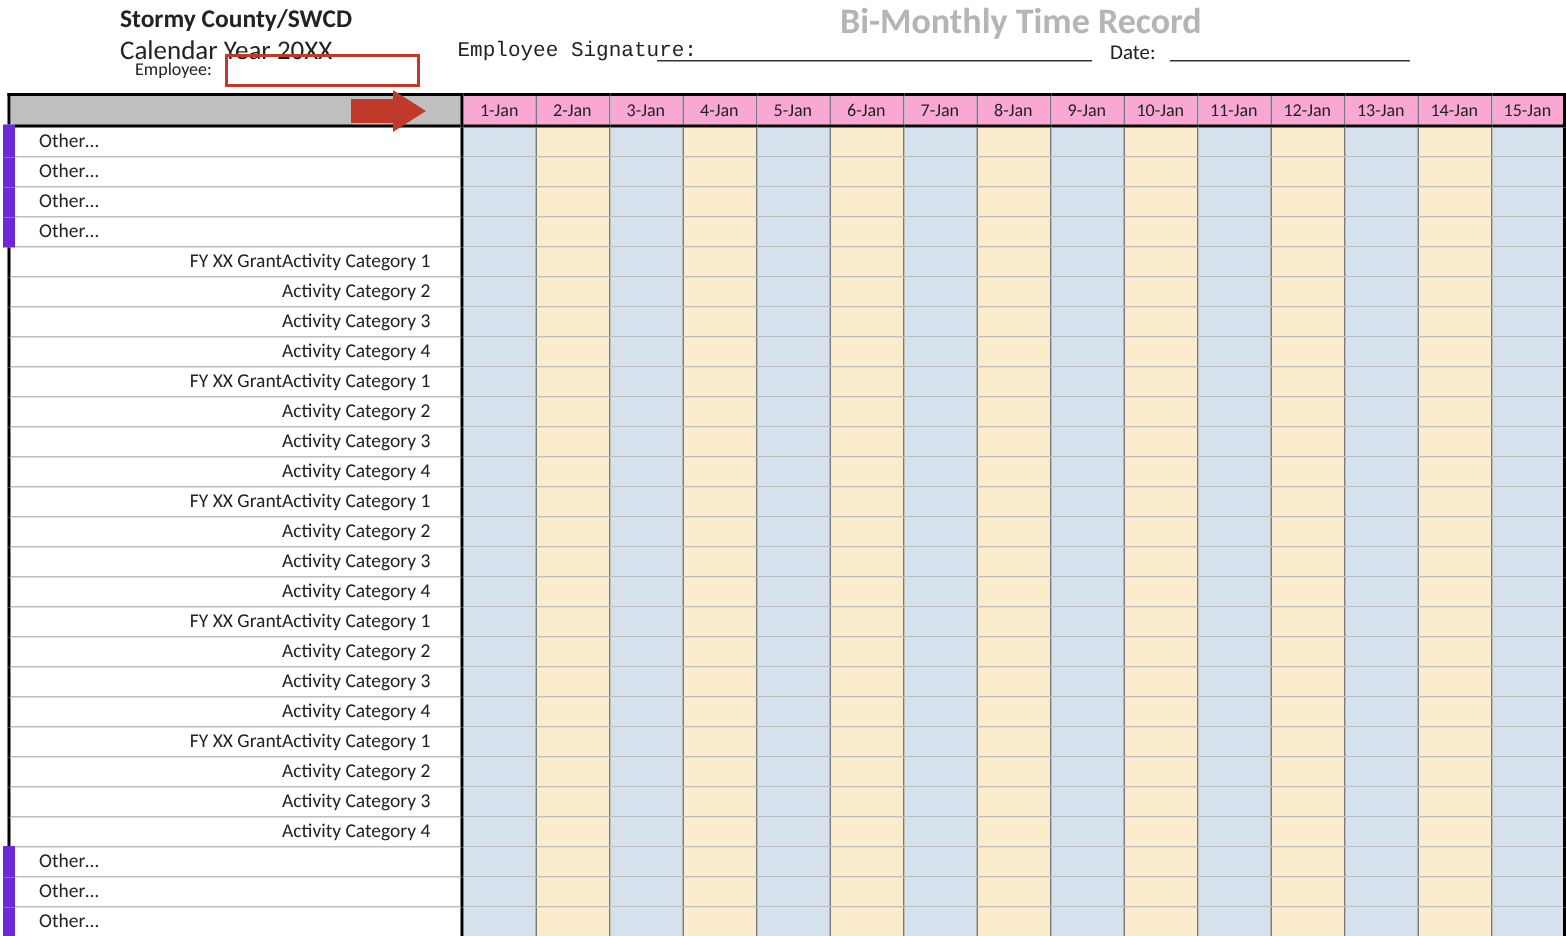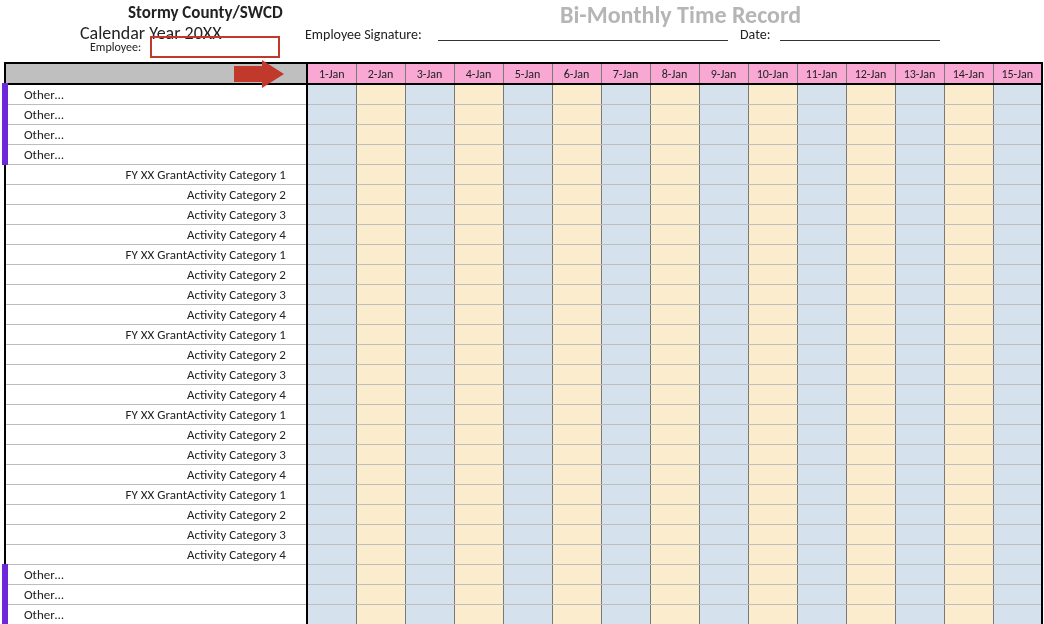--- a/index.html
+++ b/index.html
@@ -19,21 +19,20 @@
   .hdr {
     position: relative;
     height: 58px;
     padding-top: 4px;
   }
   .org {
     position: absolute;
     left: 80px; top: 2px;
     font-weight: 700;
     font-size: 17px;
-    margin-left: 48px;
   }
   .calyear {
     position: absolute;
     left: 80px; top: 22px;
     font-size: 18px;
   }
   .emp-label {
     position: absolute;
     left: 90px; top: 40px;
     font-size: 12px;
@@ -42,20 +41,21 @@
     position: absolute;
     left: 150px; top: 36px;
     width: 130px; height: 22px;
     border: 2px solid #c0392b;
     box-sizing: border-box;
   }
   .sig-label {
     position: absolute;
     left: 305px; top: 26px;
     font-size: 14px;
+    font-family: Liberation Mono, monospace;
   }
   .sig-line {
     position: absolute;
     left: 438px; top: 40px;
     width: 290px;
     border-bottom: 1px solid #333;
   }
   .date-label {
     position: absolute;
     left: 740px; top: 26px;
@@ -132,21 +132,21 @@
   tr.body td.grantcell {
     padding-left: 4px;
     border-left: 2px solid #000;
     text-align: right;
   }
   tr.body td.actcell {
     text-align: left;
   }
   tr.body td.single-other {
     padding-left: 16px;
-    border-left: 6px solid #6d28d9;
+    border-left: 8px solid #6d28d9;
     text-align: left;
   }
   tr.body td.daycell {
     border-left: 1px solid #7a7a7a;
     border-right: 1px solid #7a7a7a;
   }
   tr.body td.daycell.firstday { border-left: 2px solid #000; }
   tr.body td.daycell.lastday  { border-right: 2px solid #000; }
   tr.body.firstrow td { border-top: 2px solid #000; }
   tr.body.lastrow  td { border-bottom: 2px solid #000; }

